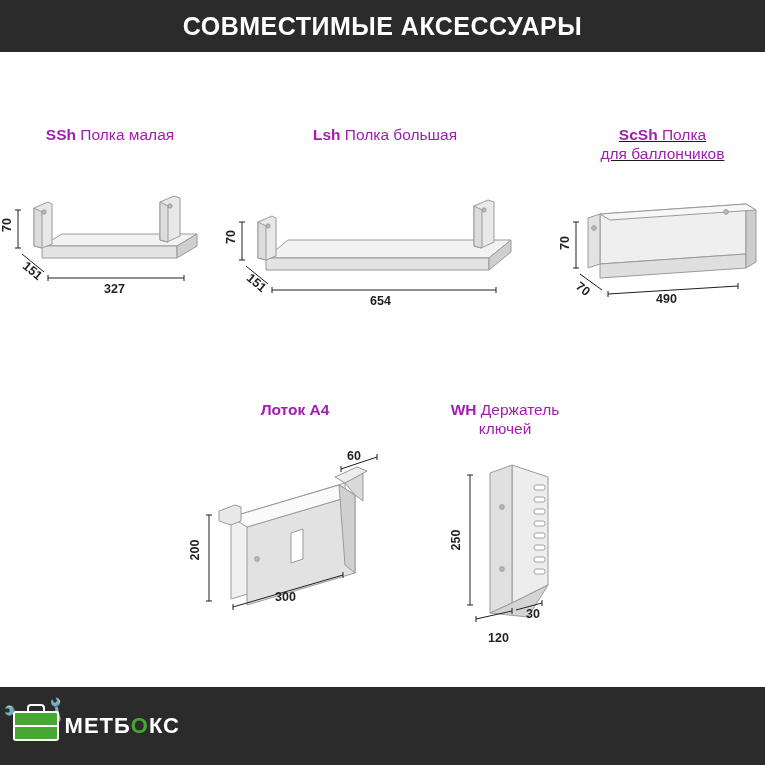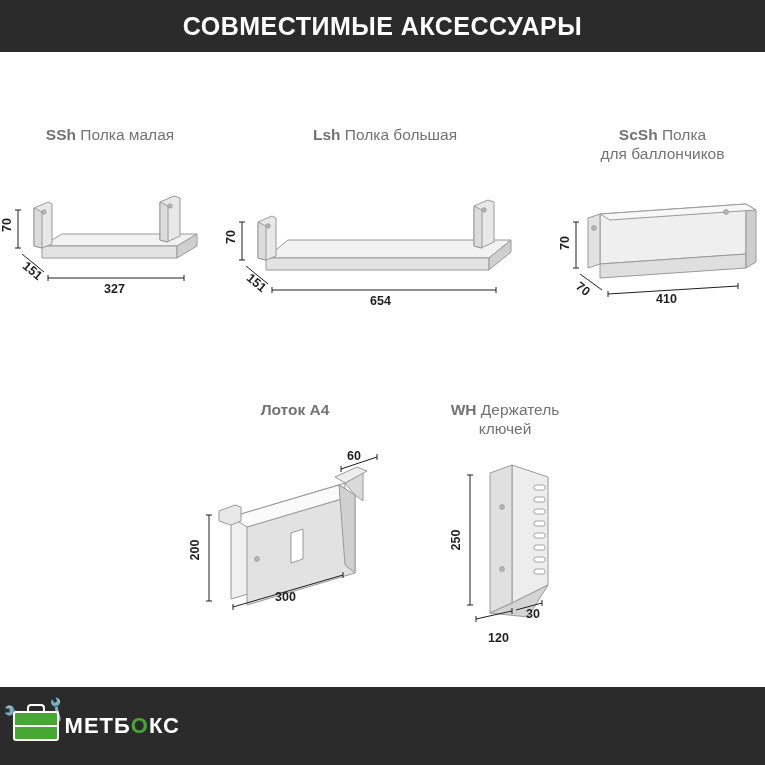--- a/index.html
+++ b/index.html
@@ -69,21 +69,21 @@
   .logo-text {
     color:#ffffff; font-size:22px; font-weight:bold; letter-spacing:1px;
     margin-left:2px;
   }
   .logo-text .accent { color:#46a832; }
   
   .item { position:absolute; }
   .item-title {
     font-size:15.5px;
     line-height:1.25;
-    color:#737373;
+    color:#a21caf;
     text-align:center;
   }
   .item-title b { font-weight:bold; }
   .dim {
     position:absolute;
     font-size:12.5px;
     font-weight:bold;
     color:#1f1f1f;
     white-space:nowrap;
   }
@@ -159,21 +159,21 @@
     <line x1="10" y1="70" x2="32" y2="88" stroke="#1f1f1f" stroke-width="1"></line>
     <line x1="36" y1="94" x2="260" y2="94" stroke="#1f1f1f" stroke-width="1"></line>
     <line x1="36" y1="91" x2="36" y2="97" stroke="#1f1f1f" stroke-width="1"></line>
     <line x1="260" y1="91" x2="260" y2="97" stroke="#1f1f1f" stroke-width="1"></line>
   </svg>
   <div class="dim" style="left:-12px; top:34px; transform:rotate(-90deg);">70</div>
   <div class="dim" style="left:10px; top:80px; transform:rotate(40deg);">151</div>
   <div class="dim" style="left:134px; top:98px;">654</div>
 </div>
 
-<div class="item" style="left:570px; top:125px; width:185px;">
+<div class="item" style="left:570px; top:125px; width:185px;text-decoration:underline;">
   <div class="item-title">
     <b>ScSh</b>
     <span>Полка</span>
     <div>для баллончиков</div>
   </div>
 </div>
 <div class="drawing" style="left:578px; top:196px;">
   <svg width="180" height="110" viewBox="0 0 180 110">
 
     <polygon points="22,18 168,8 168,58 22,68" fill="#efefef" stroke="#9a9a9a" stroke-width="1"></polygon>
@@ -191,21 +191,21 @@
     <line x1="-2" y1="26" x2="-2" y2="72" stroke="#1f1f1f" stroke-width="1"></line>
     <line x1="-5" y1="26" x2="1" y2="26" stroke="#1f1f1f" stroke-width="1"></line>
     <line x1="-5" y1="72" x2="1" y2="72" stroke="#1f1f1f" stroke-width="1"></line>
     <line x1="2" y1="78" x2="24" y2="94" stroke="#1f1f1f" stroke-width="1"></line>
     <line x1="30" y1="98" x2="160" y2="90" stroke="#1f1f1f" stroke-width="1"></line>
     <line x1="30" y1="95" x2="30" y2="101" stroke="#1f1f1f" stroke-width="1"></line>
     <line x1="160" y1="87" x2="160" y2="93" stroke="#1f1f1f" stroke-width="1"></line>
   </svg>
   <div class="dim" style="left:-20px; top:40px; transform:rotate(-90deg);">70</div>
   <div class="dim" style="left:-2px; top:86px; transform:rotate(38deg);">70</div>
-  <div class="dim" style="left:78px; top:96px;">410</div>
+  <div class="dim" style="left:78px; top:96px;">490</div>
 </div>
 
 <div class="item" style="left:200px; top:400px; width:190px;">
   <div class="item-title">
     <b>Лоток</b>
     <b>А4</b>
   </div>
 </div>
 <div class="drawing" style="left:195px; top:455px;">
   <svg width="220" height="165" viewBox="0 0 220 165">

